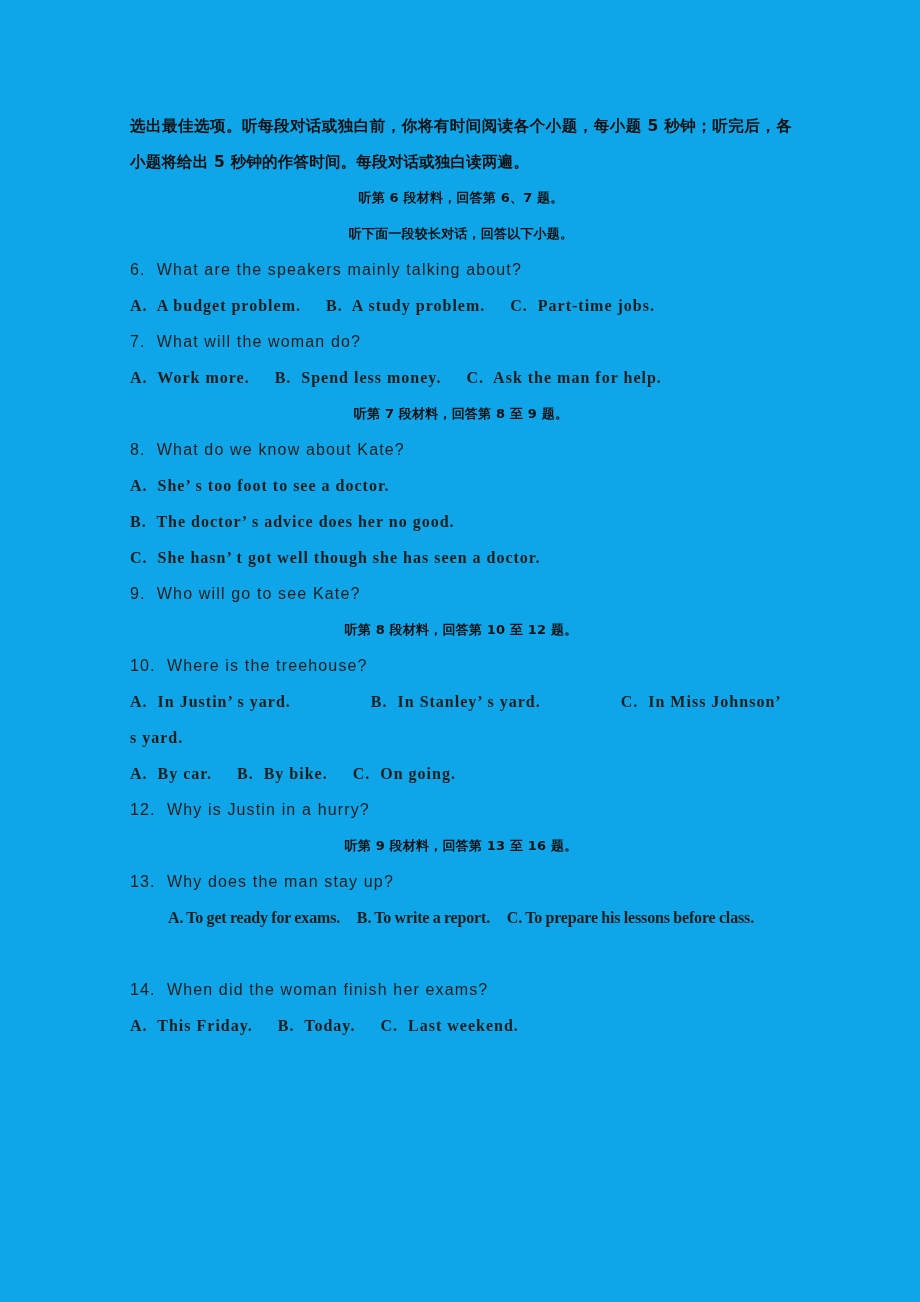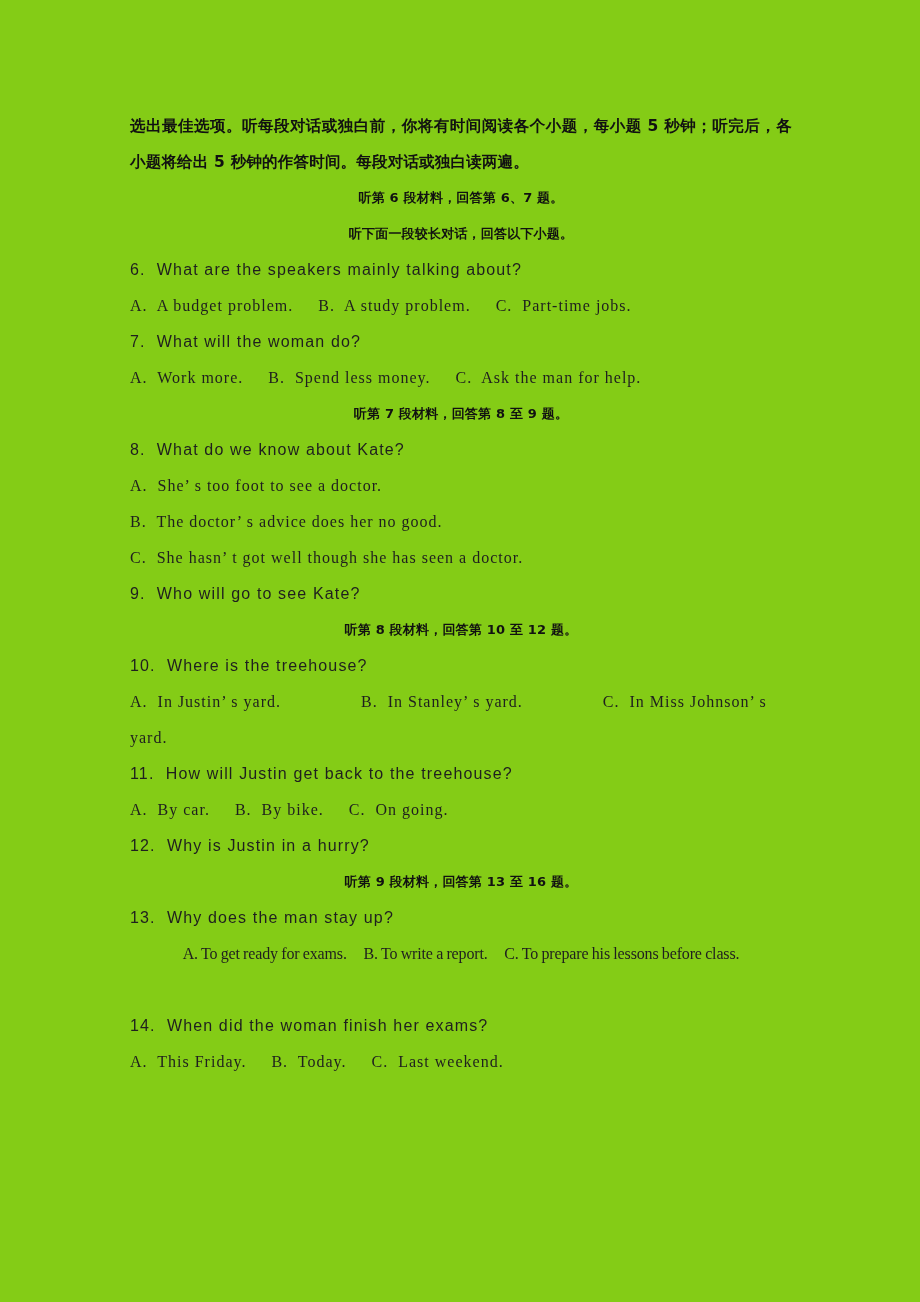--- a/index.html
+++ b/index.html
@@ -16,21 +16,21 @@
     color: #1a1a1a;
     -webkit-font-smoothing: antialiased;
   }
 
   #page {
     position: absolute;
     left: 0;
     top: 0;
     width: 920px;
     height: 1302px;
-    background: #84cc16;
+    background: #0ea5e9;
   }
 
   #content {
     position: absolute;
     left: 130px;
     top: 108px;
     width: 662px;
   }
 
   
@@ -72,20 +72,21 @@
   }
 
   
   .q-opts {
     font-family: "Liberation Serif", "DejaVu Serif", serif;
     font-size: 16px;
     line-height: 36px;
     letter-spacing: 1.0px;
     color: #1f1f1f;
     white-space: pre;
+    font-weight: bold;
   }
 
   
   .q-opts.wrap {
     white-space: pre-wrap;
     width: 662px;
     height: 72px;
   }
 
   
@@ -123,21 +124,20 @@
     <div class="q-opts">B.  The doctor’ s advice does her no good.</div>
     <div class="q-opts">C.  She hasn’ t got well though she has seen a doctor.</div>
 
     <div class="q-stem">9.  Who will go to see Kate?</div>
 
     <div class="cn-head">听第 8 段材料，回答第 10 至 12 题。</div>
 
     <div class="q-stem">10.  Where is the treehouse?</div>
     <div class="q-opts wrap">A.  In Justin’ s yard.                B.  In Stanley’ s yard.                C.  In Miss Johnson’ s yard.</div>
 
-    <div class="q-stem">11.  How will Justin get back to the treehouse?</div>
     <div class="q-opts">A.  By car.     B.  By bike.     C.  On going.</div>
 
     <div class="q-stem">12.  Why is Justin in a hurry?</div>
 
     <div class="cn-head">听第 9 段材料，回答第 13 至 16 题。</div>
 
     <div class="q-stem">13.  Why does the man stay up?</div>
     <div class="q-opts wrap tight">A. To get ready for exams.     B. To write a report.     C. To prepare his lessons before class.</div>
 
     <div class="q-stem">14.  When did the woman finish her exams?</div>

